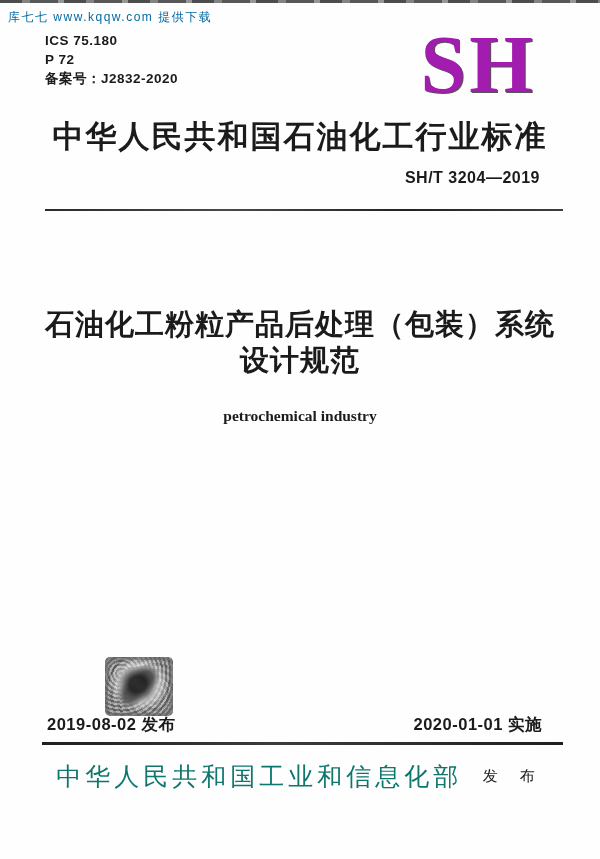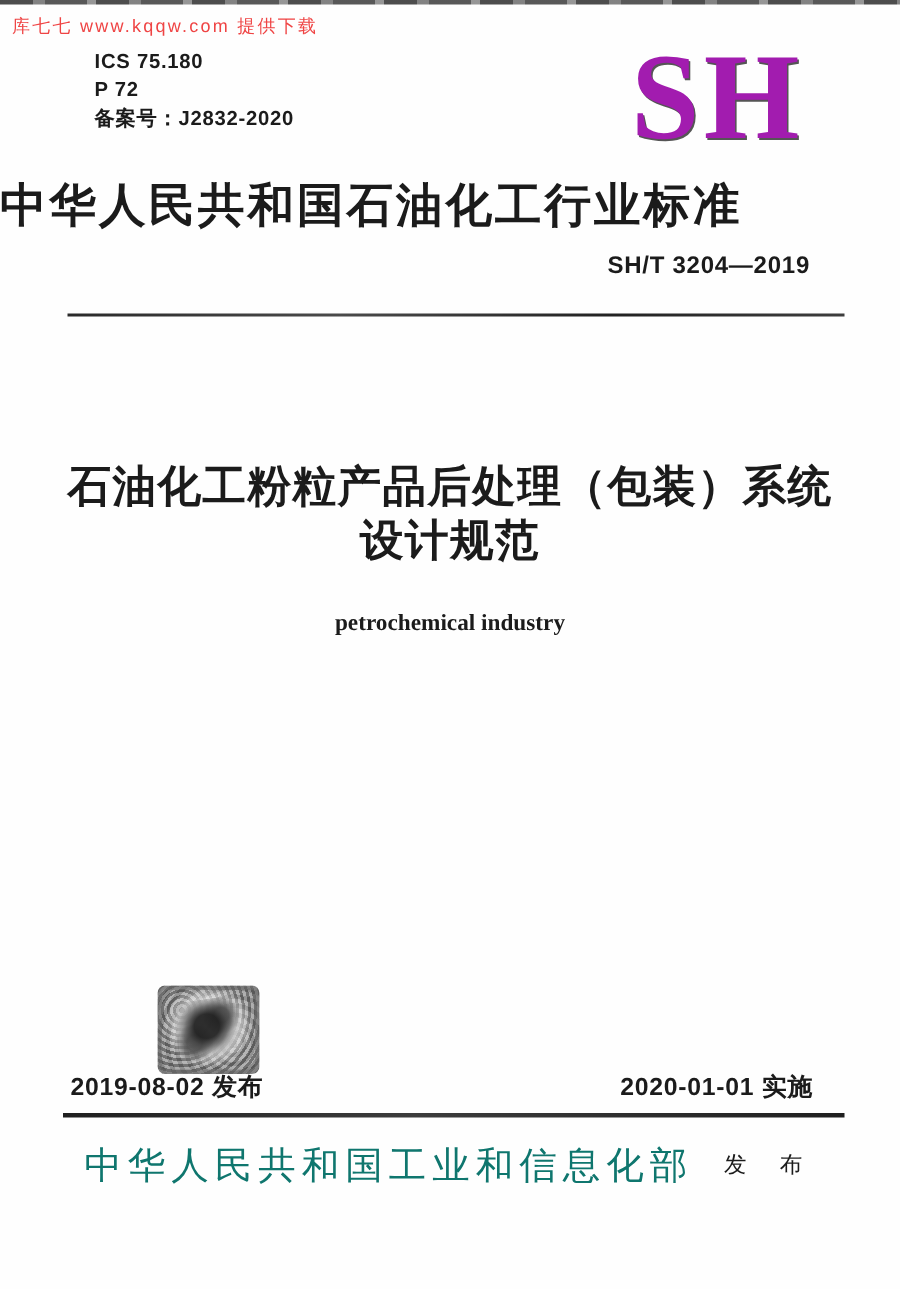--- a/index.html
+++ b/index.html
@@ -14,36 +14,36 @@
     overflow:hidden;
   }
   .scan-edge {
     position:absolute; top:0; left:0; right:0; height:3px;
     background:repeating-linear-gradient(90deg,
       #2e2e2e 0 22px, #6d6d6d 22px 30px, #3b3b3b 30px 58px, #848484 58px 64px);
     opacity:.85;
   }
   .watermark {
     position:absolute; top:9px; left:8px;
-    font-size:12px; color:#ef4444; letter-spacing:1.5px;
+    font-size:12px; color:#0369a1; letter-spacing:1.5px;
   }
-  .meta { position:absolute; left:63px; font-weight:bold; font-size:13.5px; letter-spacing:.5px; }
+  .meta { position:absolute; left:45px; font-weight:bold; font-size:13.5px; letter-spacing:.5px; }
   .meta.ics   { top:33px; }
   .meta.pcode { top:52px; }
   .meta.record{ top:70px; }
   .logo {
     position:absolute; top:26px; right:64px;
     font-family:"Liberation Serif", serif;
     font-weight:bold; font-size:82px; line-height:78px; letter-spacing:3px;
     color:#a21caf;
     text-shadow:1px 1px 0 #555;
   }
   .std-type {
     position:absolute; top:116px; left:0; right:0;
-    white-space:nowrap;
+    text-align:center; white-space:nowrap;
     font-size:31px; font-weight:bold; letter-spacing:2px;
   }
   .std-number {
     position:absolute; top:169px; right:60px;
     font-size:16px; font-weight:bold; letter-spacing:.5px;
   }
   .rule-1 {
     position:absolute; top:209px; left:45px; right:37px; height:2px;
     background:linear-gradient(90deg,#2a2a2a,#4a4a4a 35%,#222 70%,#3d3d3d);
   }

